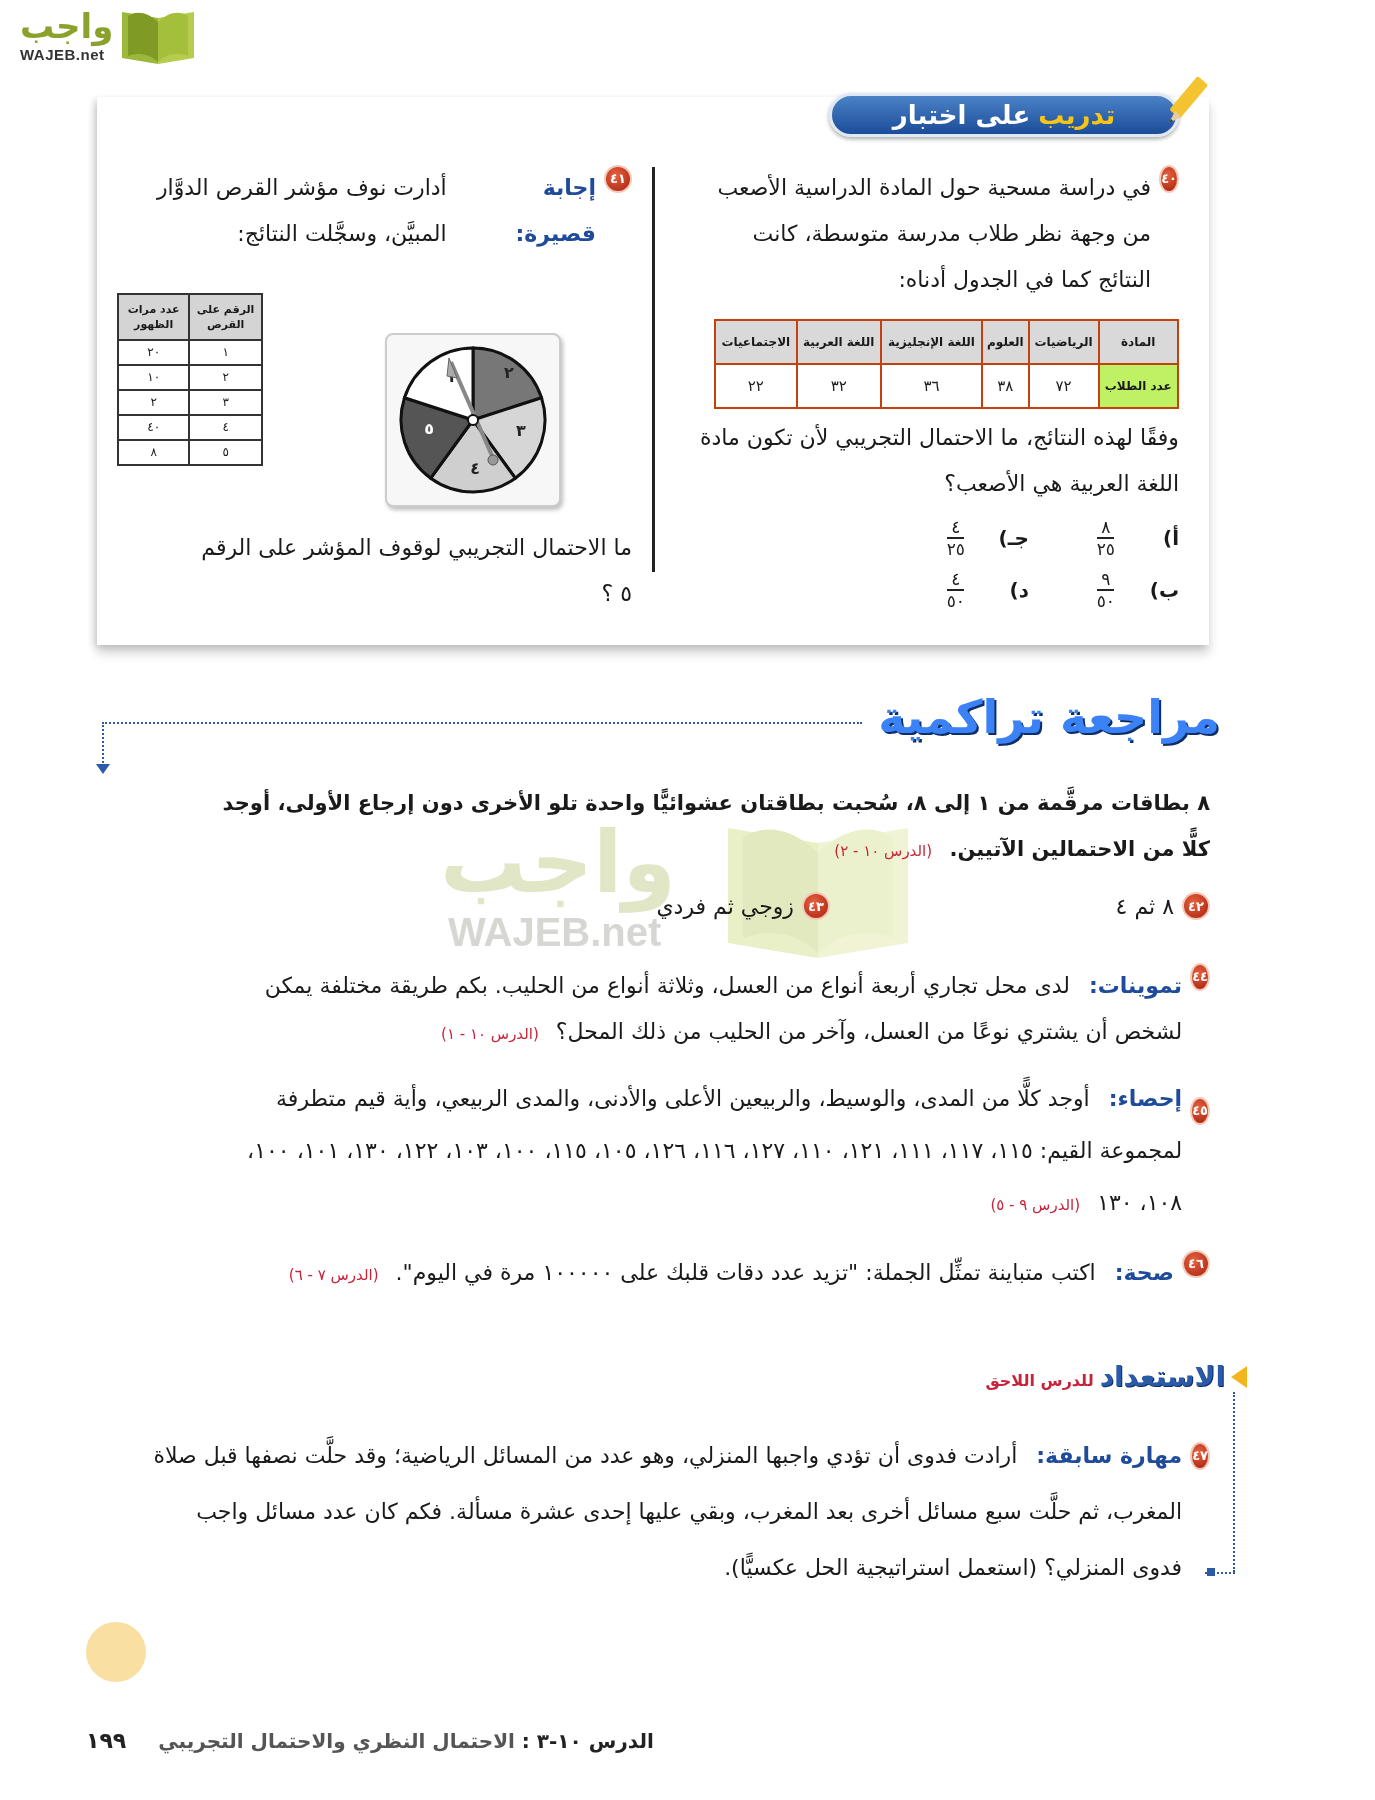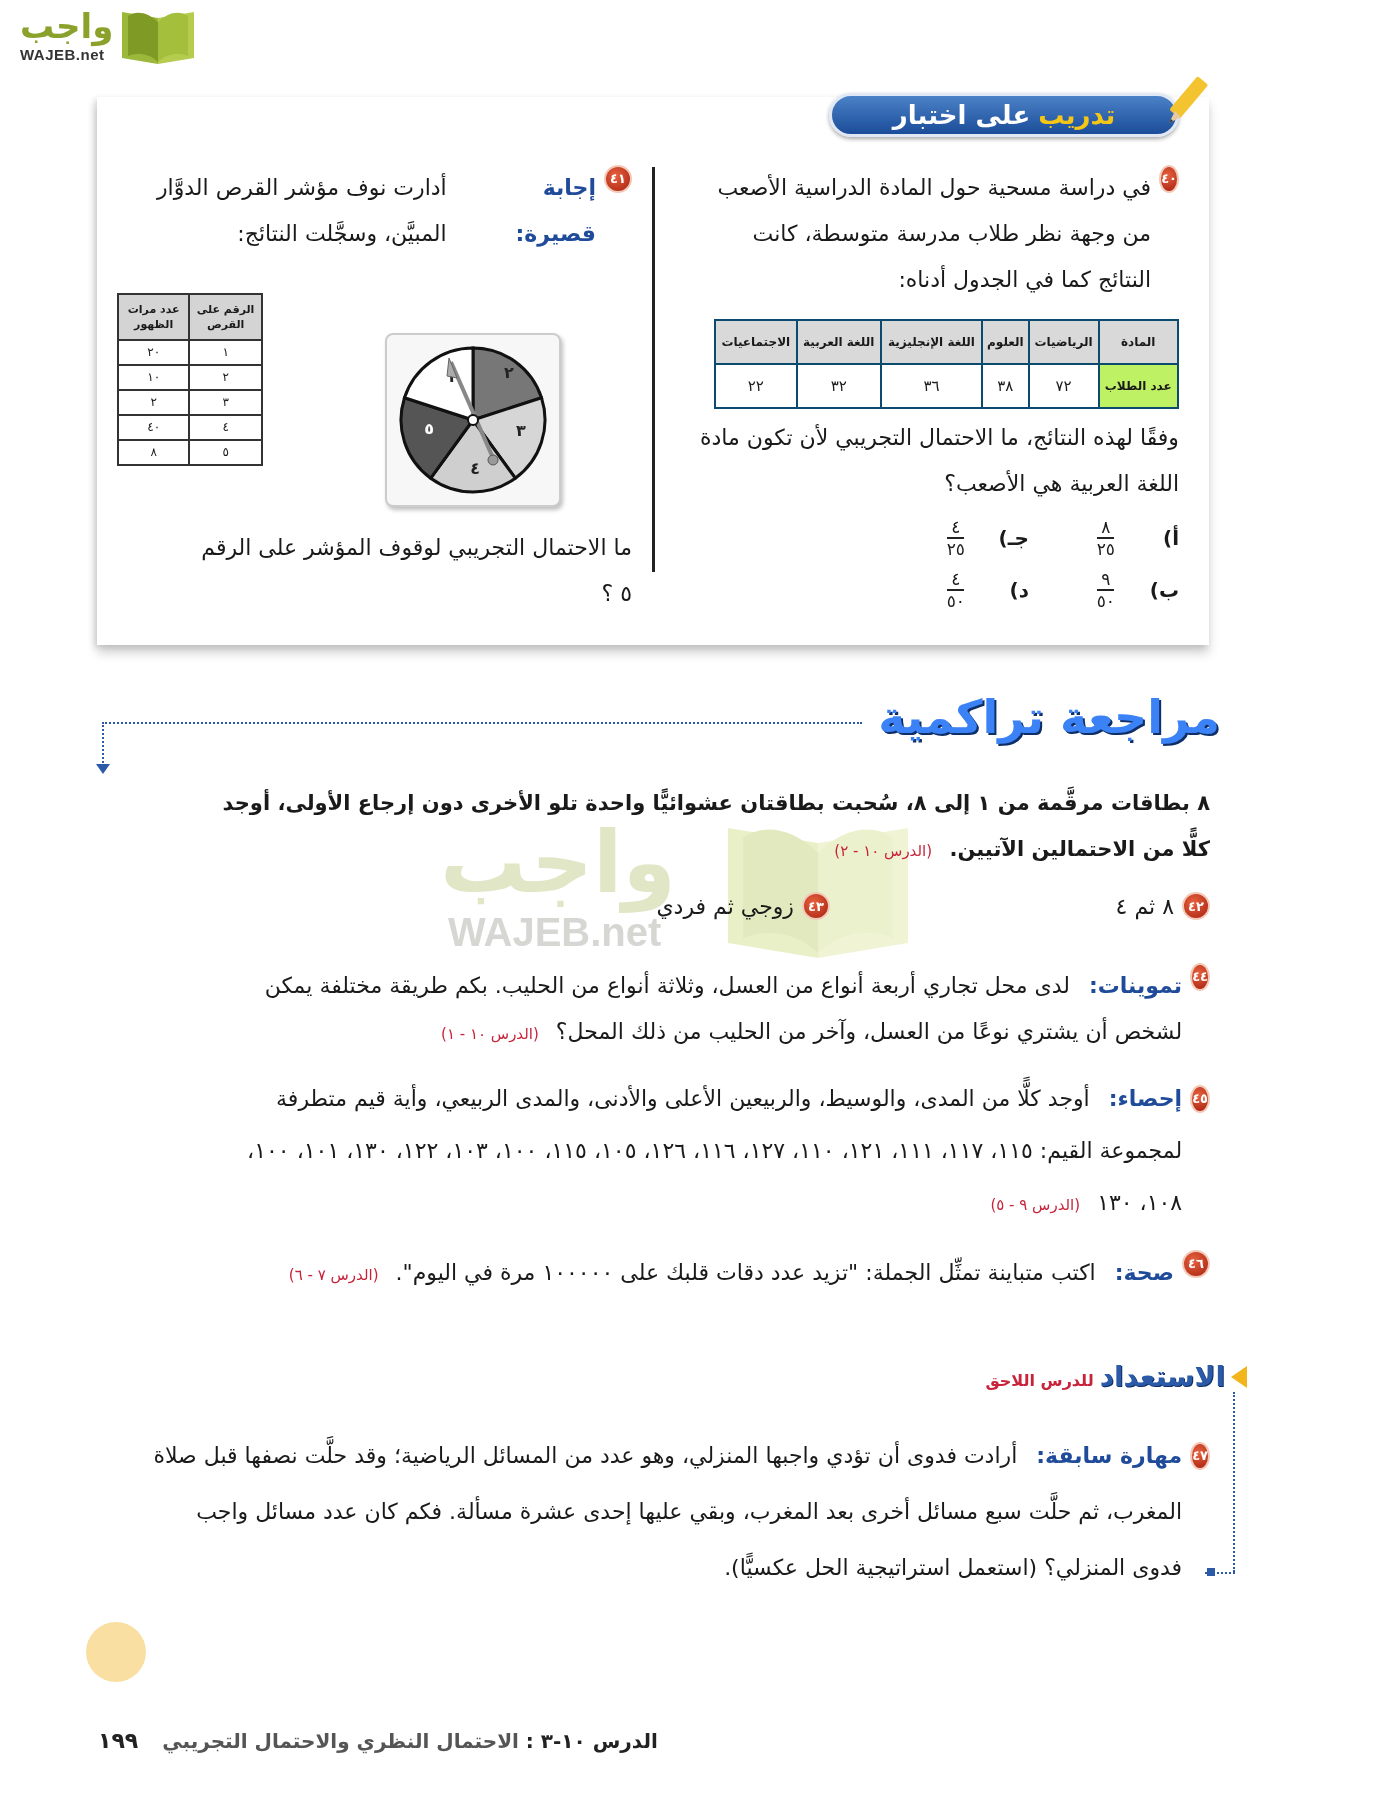--- a/index.html
+++ b/index.html
@@ -19,21 +19,21 @@
   .practice-banner .accent { color: #f5c518; }
   .pencil { position: absolute; right: -8px; top: -26px; width: 60px; height: 60px; }
 
   .divider-v { position: absolute; left: 555px; top: 70px; width: 3px; height: 405px; background: #222; }
 
   .qnum { display: inline-flex; align-items: center; justify-content: center; width: 28px; height: 28px; border-radius: 50%; background: radial-gradient(circle at 40% 35%, #e6623f, #a8200f); color: #fff; font-size: 13px; font-weight: bold; border: 2px solid #f3c9b8; vertical-align: middle; }
 
   .q40 { position: absolute; right: 30px; top: 68px; width: 480px; font-size: 22px; line-height: 46px; }
   .q40 .head { display: flex; gap: 8px; align-items: flex-start; }
   .q40 table { border-collapse: collapse; margin-top: 16px; width: 465px; font-size: 12px; }
-  .q40 td { border: 2px solid #0c4a6e; text-align: center; height: 44px; padding: 2px; line-height: 15px; }
+  .q40 td { border: 2px solid #c2410c; text-align: center; height: 44px; padding: 2px; line-height: 15px; }
   .q40 tr.hdr td { background: #d9d9d9; font-weight: bold; }
   .q40 tr.vals td { font-size: 15px; }
   .q40 .after { margin-top: 6px; }
   .choices { display: grid; grid-template-columns: 1fr 1fr; width: 300px; margin-top: 8px; row-gap: 6px; }
   .choice { display: flex; align-items: center; gap: 12px; font-size: 20px; }
   .choice .lbl { font-weight: bold; width: 32px; margin-left: 20px; }
   .frac { display: inline-flex; flex-direction: column; align-items: center; font-size: 17px; line-height: 20px; }
   .frac .num { border-bottom: 2px solid #222; padding: 0 4px; }
 
   .q41 { position: absolute; left: 20px; top: 68px; width: 515px; font-size: 22px; line-height: 46px; }
@@ -74,21 +74,21 @@
   .ready-title .big { font-size: 28px; font-weight: bold; color: #2a5aa8; text-shadow: 1px 1px 0 #0e2e66; }
   .ready-title .small { font-size: 16px; font-weight: bold; color: #c8233a; }
   .ready-arrow { position: absolute; right: 128px; top: 1366px; width: 0; height: 0; border-top: 11px solid transparent; border-bottom: 11px solid transparent; border-right: 16px solid #f2b61c; }
   .ready-line-v { position: absolute; right: 140px; top: 1392px; height: 180px; border-left: 2px dotted #2a5aa8; }
   .ready-line-h { position: absolute; right: 140px; top: 1572px; width: 30px; border-top: 2px dotted #2a5aa8; }
   .ready-dot { position: absolute; right: 160px; top: 1568px; width: 8px; height: 8px; background: #2a5aa8; }
   .q47 { top: 1428px; width: 1060px; line-height: 56px; }
 
   .side-icon { position: absolute; left: 86px; top: 1622px; width: 60px; height: 60px; border-radius: 50%; background: #f7d27a; opacity: .7; }
 
-  .footer { position: absolute; left: 98px; top: 1728px; display: flex; gap: 24px; align-items: flex-end; direction: ltr; }
+  .footer { position: absolute; left: 86px; top: 1728px; display: flex; gap: 32px; align-items: flex-end; direction: ltr; }
   .footer .page { font-size: 22px; font-weight: bold; color: #222; }
   .footer .title { font-size: 20px; font-weight: bold; color: #555; direction: rtl; }
   .footer .title b { color: #222; }
 </style>
 </head>
 <body>
 
 <div class="logo">
   <span class="ar">واجب</span>
   <span class="en">WAJEB.net</span>
@@ -270,21 +270,21 @@
     <div>
       <span class="lbl-blue">تموينات:</span>
       <span>لدى محل تجاري أربعة أنواع من العسل، وثلاثة أنواع من الحليب. بكم طريقة مختلفة يمكن لشخص أن يشتري نوعًا من العسل، وآخر من الحليب من ذلك المحل؟</span>
       <span class="lesson-ref">(الدرس ١٠ - ١)</span>
     </div>
   </div>
 </div>
 
 <div class="para q45" style="line-height:52px">
   <div class="item-line">
-    <span class="qnum" style="margin-top:12px">٤٥</span>
+    <span class="qnum" style="margin-top:24px">٤٥</span>
     <div>
       <span class="lbl-blue">إحصاء:</span>
       <span>أوجد كلًّا من المدى، والوسيط، والربيعين الأعلى والأدنى، والمدى الربيعي، وأية قيم متطرفة لمجموعة القيم: ١١٥، ١١٧، ١١١، ١٢١، ١١٠، ١٢٧، ١١٦، ١٢٦، ١٠٥، ١١٥، ١٠٠، ١٠٣، ١٢٢، ١٣٠، ١٠١، ١٠٠، ١٠٨، ١٣٠</span>
       <span class="lesson-ref">(الدرس ٩ - ٥)</span>
     </div>
   </div>
 </div>
 
 <div class="para q46">
   <div class="item-line">

